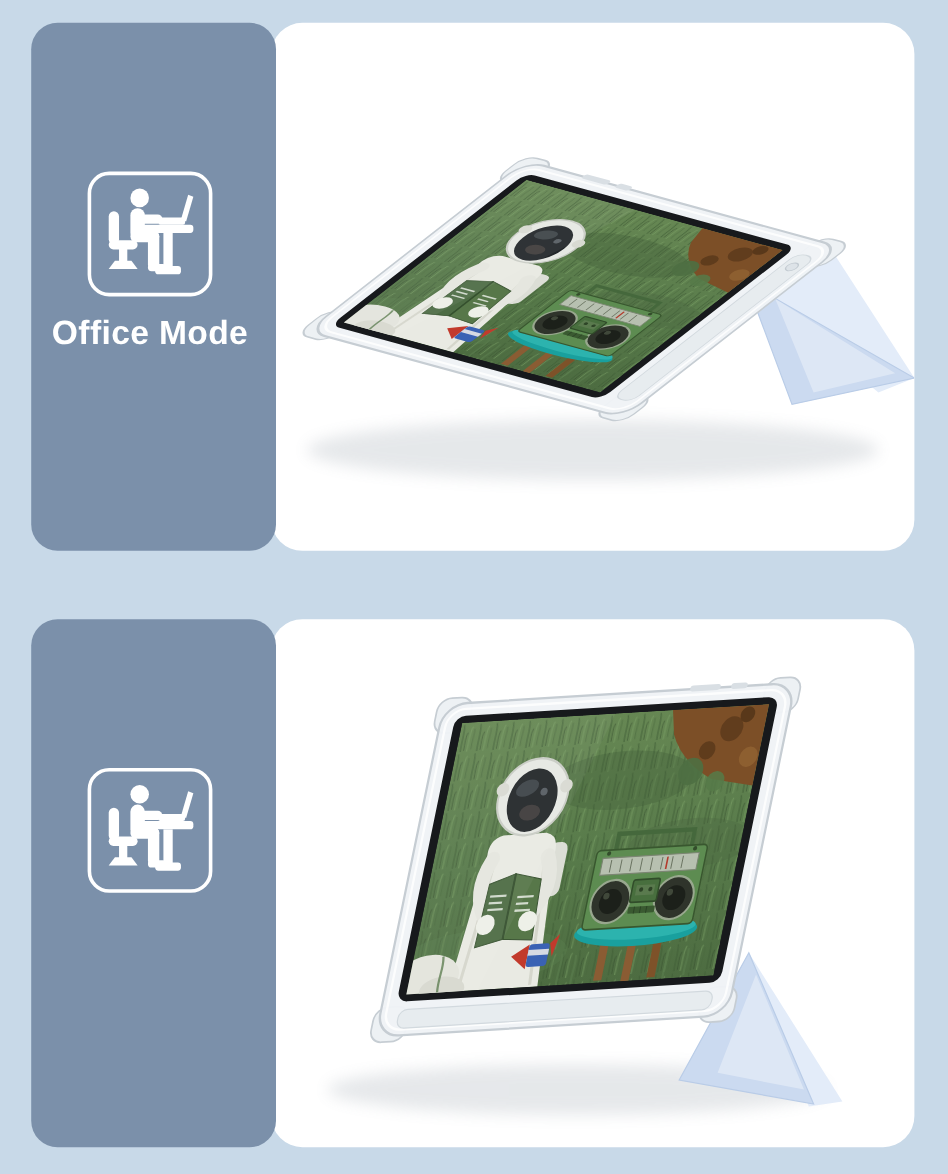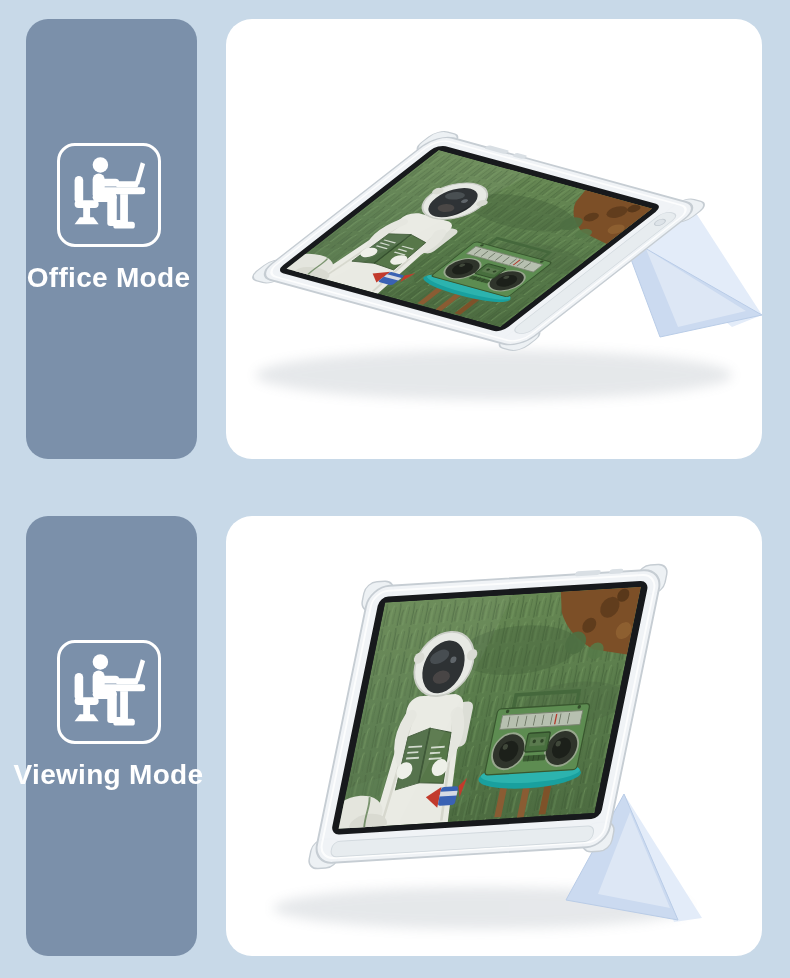--- a/index.html
+++ b/index.html
@@ -9,21 +9,21 @@
     font-family:"Liberation Sans", sans-serif;
     overflow:hidden;
   }
   .canvas{position:relative;width:790px;height:978px;}
   .defs-svg{position:absolute;width:0;height:0;overflow:hidden;}
   .feature{position:absolute;left:26px;width:736px;height:440px;}
   #sec-office{top:19px;}
   #sec-viewing{top:516px;}
   .mode-panel{
     position:absolute;left:0;top:0;
-    width:171px;height:440px;
+    width:204px;height:440px;
     background:#7b90aa;
     border-radius:22px;
     box-sizing:border-box;
     display:flex;flex-direction:column;align-items:center;
     padding-top:124px;padding-right:6px;
   }
   .icon-frame{
     width:98px;height:98px;
     border:3.5px solid #ffffff;
     border-radius:18px;
@@ -250,17 +250,16 @@
             <rect x="20" y="63" width="8" height="16"></rect>
             <path d="M10 84 L38 84 L32 76 L16 76 Z"></path>
             <rect x="42" y="41" width="50" height="8" rx="3"></rect>
             <rect x="63" y="49" width="9" height="34"></rect>
             <rect x="55" y="81" width="25" height="8" rx="3"></rect>
             <rect x="58" y="34" width="26" height="7" rx="2"></rect>
             <path d="M80 36 L87 12 L92 14 L85 38 Z"></path>
           </g>
         </svg>
       </div>
-      <div class="mode-label">Viewing Mode</div>
     </div>
   </section>
 
 </div>
 
 </body></html>

